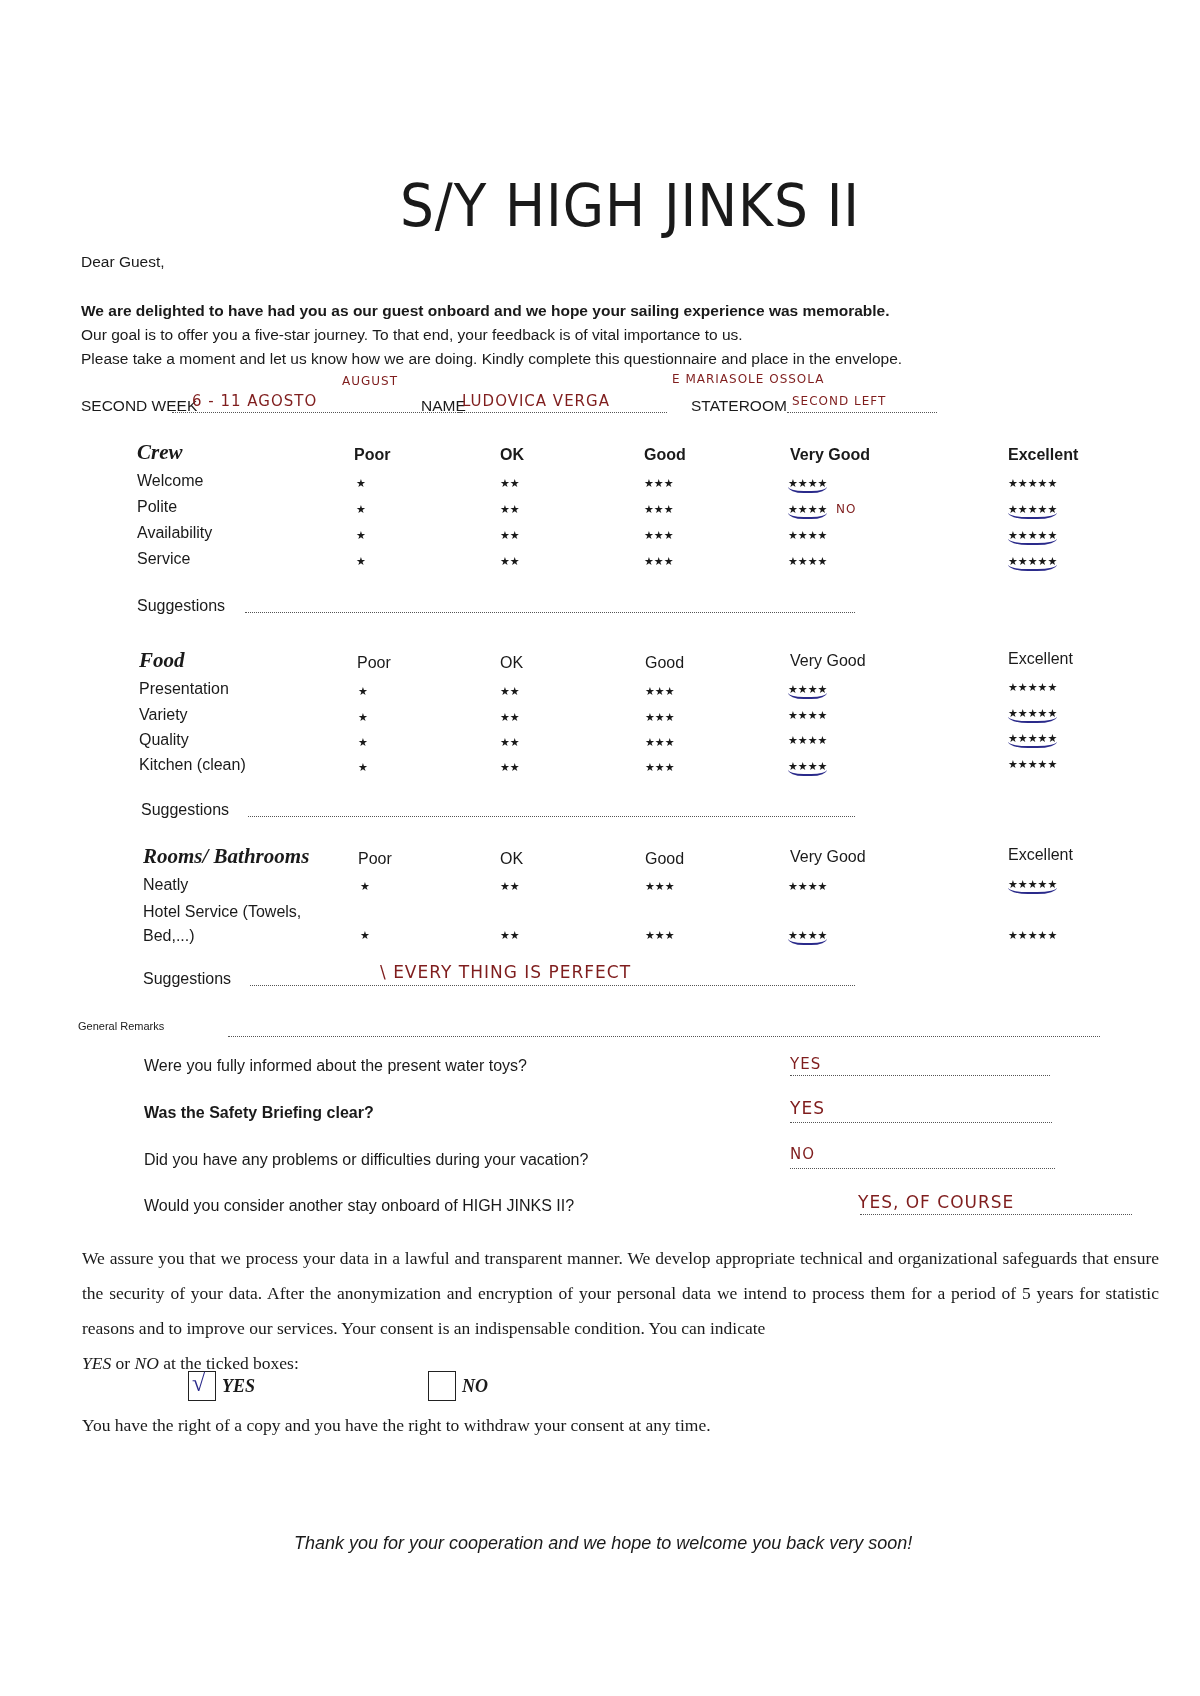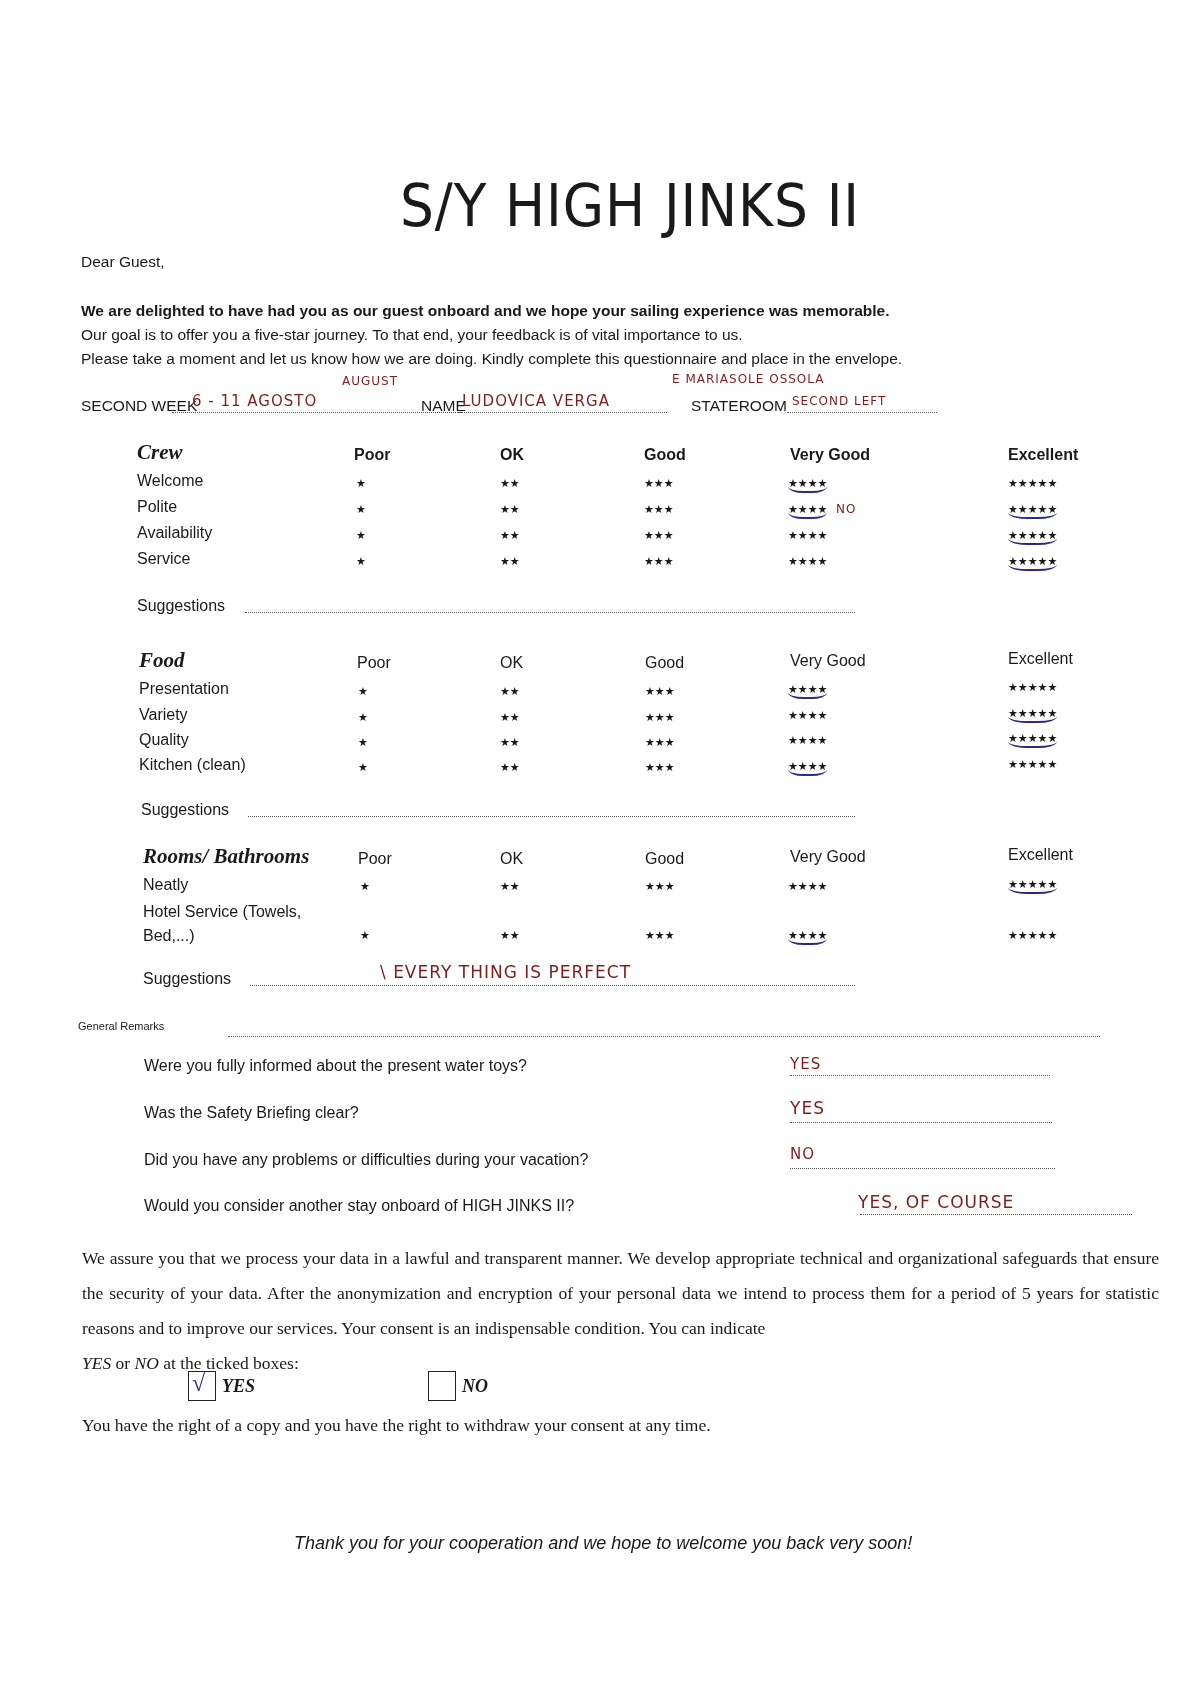--- a/index.html
+++ b/index.html
@@ -150,21 +150,21 @@
 <div class="abs dots" style="left:250px;top:985px;width:605px;"></div>
 <div class="abs hand" style="left:340px;top:962px;font-size:17px;margin-left:40px;">\  EVERY THING IS PERFECT</div>
 
 <div class="abs rowlabel" style="left:78px;top:1020px;font-size:11px;">General Remarks</div>
 <div class="abs dots" style="left:228px;top:1036px;width:872px;"></div>
 
 <div class="abs rowlabel" style="left:144px;top:1057px;">Were you fully informed about the present water toys?</div>
 <div class="abs dots" style="left:790px;top:1075px;width:260px;"></div>
 <div class="abs hand" style="left:790px;top:1055px;">YES</div>
 
-<div class="abs rowlabel" style="left:144px;top:1104px;">Was the Safety Briefing clear?</div>
+<div class="abs rowlabel" style="left:144px;top:1104px;font-weight:bold;">Was the Safety Briefing clear?</div>
 <div class="abs dots" style="left:790px;top:1122px;width:262px;"></div>
 <div class="abs hand" style="left:790px;top:1098px;font-size:17px;">YES</div>
 
 <div class="abs rowlabel" style="left:144px;top:1151px;">Did you have any problems or difficulties during your vacation?</div>
 <div class="abs dots" style="left:790px;top:1168px;width:265px;"></div>
 <div class="abs hand" style="left:790px;top:1145px;">NO</div>
 
 <div class="abs rowlabel" style="left:144px;top:1197px;">Would you consider another stay onboard of HIGH JINKS II?</div>
 <div class="abs dots" style="left:860px;top:1214px;width:272px;"></div>
 <div class="abs hand" style="left:858px;top:1192px;font-size:17px;text-align:right;">YES, OF COURSE</div>

